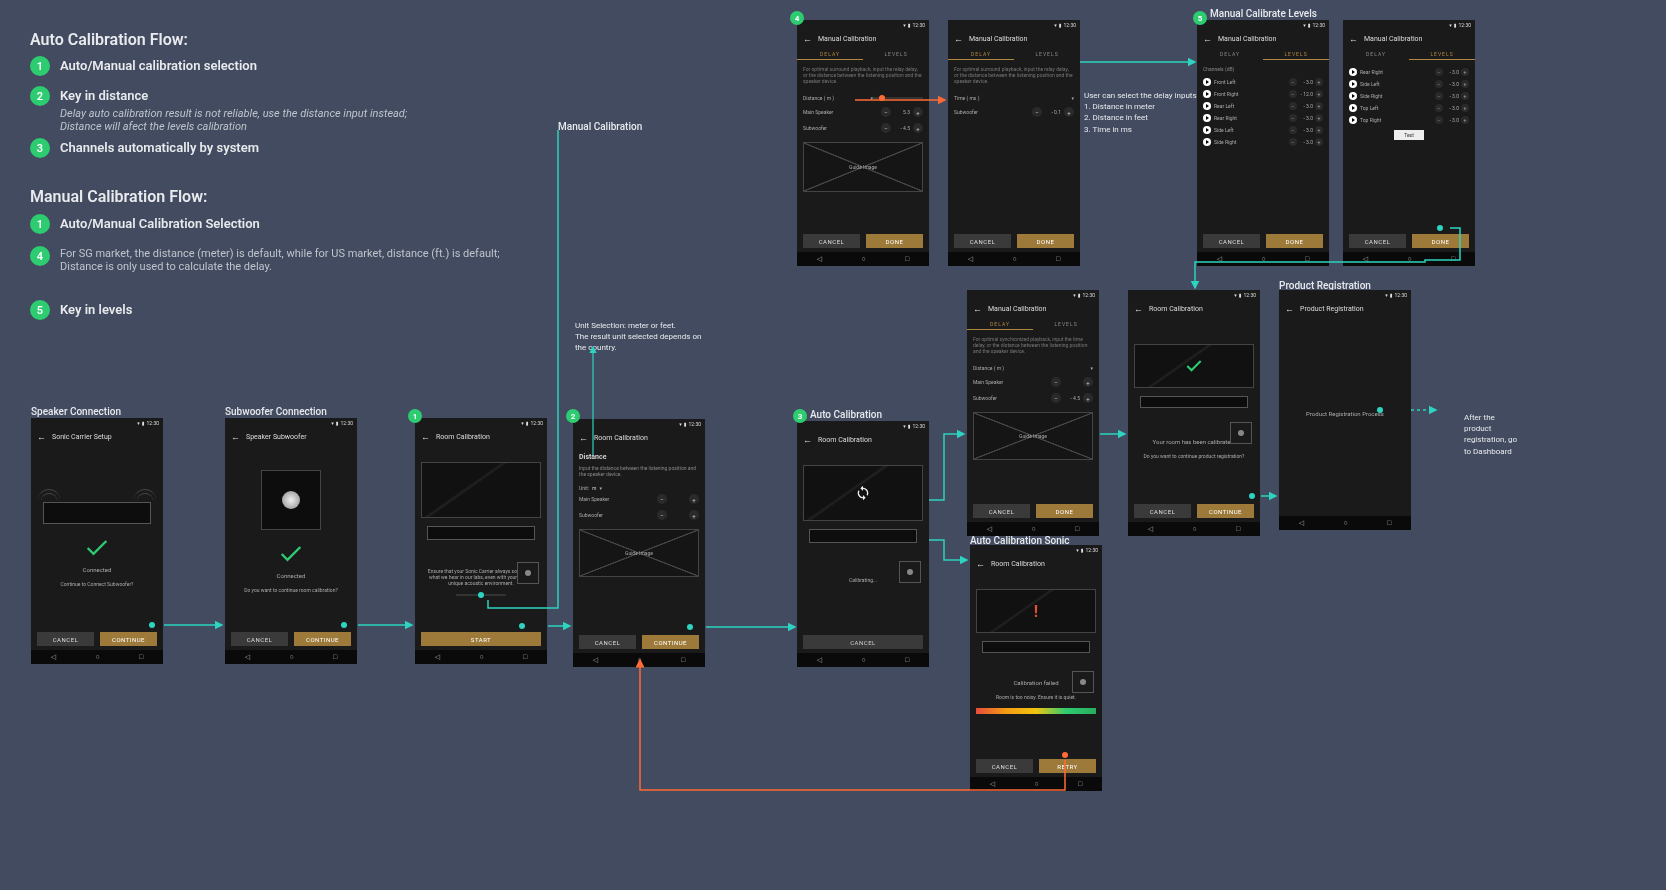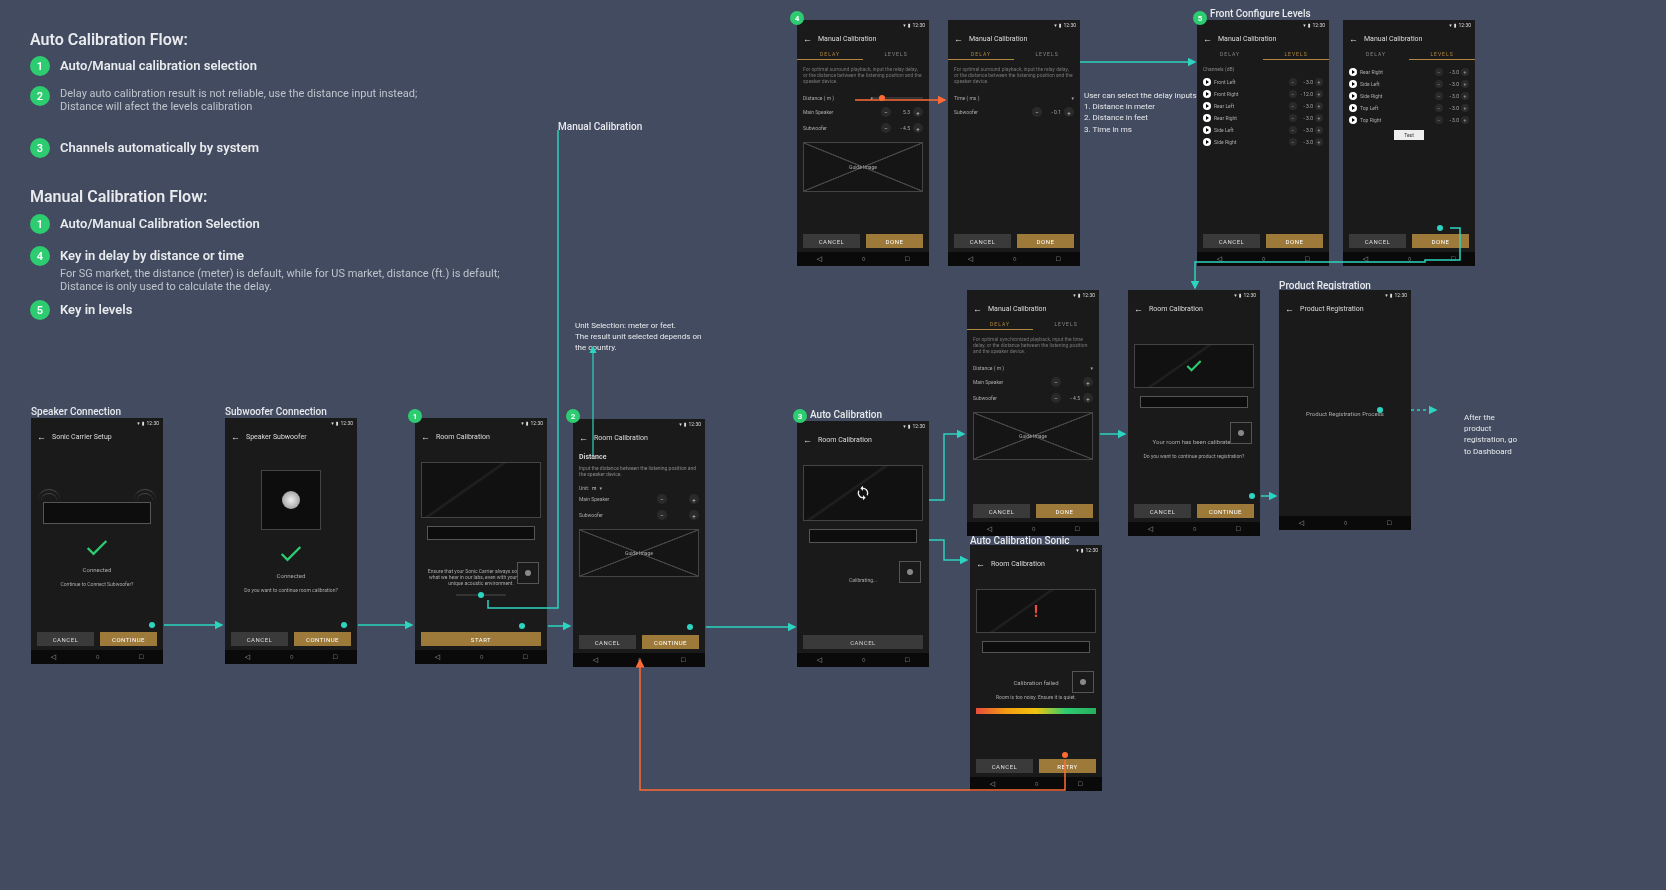--- a/index.html
+++ b/index.html
@@ -87,59 +87,59 @@
 <div class="section-title" style="left:30px;top:30px;text-align:center;">Auto Calibration Flow:</div>
 <div class="step-row" style="left:30px;top:56px;">
   <div class="badge">1</div>
   <div>
       <div class="step-title">Auto/Manual calibration selection</div>
     </div>
 </div>
 <div class="step-row" style="left:30px;top:86px;">
   <div class="badge">2</div>
   <div>
-    <div class="step-sub" style="white-space:pre-line;">Delay auto calibration result is not reliable, use the distance input instead;
+    <div class="step-title">Key in distance</div>
+    <div class="step-sub" style="white-space:pre-line;font-style:italic;">Delay auto calibration result is not reliable, use the distance input instead;
 Distance will afect the levels calibration</div>
   </div>
 </div>
 <div class="step-row" style="left:30px;top:138px;">
   <div class="badge">3</div>
   <div>
       <div class="step-title">Channels automatically by system</div>
     </div>
 </div>
 
 <div class="section-title" style="left:30px;top:187px;">Manual Calibration Flow:</div>
 <div class="step-row" style="left:30px;top:214px;">
   <div class="badge">1</div>
   <div>
       <div class="step-title">Auto/Manual Calibration Selection</div>
     </div>
 </div>
 <div class="step-row" style="left:30px;top:246px;">
   <div class="badge">4</div>
   <div>
-    <div class="step-title">Key in delay by distance or time</div>
     <div class="step-sub" style="white-space:pre-line;">For SG market, the distance (meter) is default, while for US market, distance (ft.) is default;
 Distance is only used to calculate the delay.</div>
   </div>
 </div>
 <div class="step-row" style="left:30px;top:300px;">
   <div class="badge">5</div>
   <div>
       <div class="step-title">Key in levels</div>
     </div>
 </div>
 
 <div class="label-above" style="left:31px;top:406px;">Speaker Connection</div>
 <div class="label-above" style="left:225px;top:406px;">Subwoofer Connection</div>
 <div class="label-above" style="left:558px;top:121px;">Manual Calibration</div>
 <div class="label-above" style="left:810px;top:409px;">Auto Calibration</div>
 <div class="label-above" style="left:970px;top:535px;">Auto Calibration Sonic</div>
-<div class="label-above" style="left:1210px;top:8px;">Front Configure Levels</div>
+<div class="label-above" style="left:1210px;top:8px;">Manual Calibrate Levels</div>
 <div class="label-above" style="left:1279px;top:280px;">Product Registration</div>
 
 <div class="pill" style="left:408px;top:409px;">1</div>
 <div class="pill" style="left:566px;top:409px;">2</div>
 <div class="pill" style="left:793px;top:409px;">3</div>
 <div class="pill" style="left:790px;top:11px;">4</div>
 <div class="pill" style="left:1193px;top:11px;">5</div>
 
 <div class="annotation" style="left:575px;top:320px;white-space:pre-line;">Unit Selection: meter or feet.
 The result unit selected depends on

